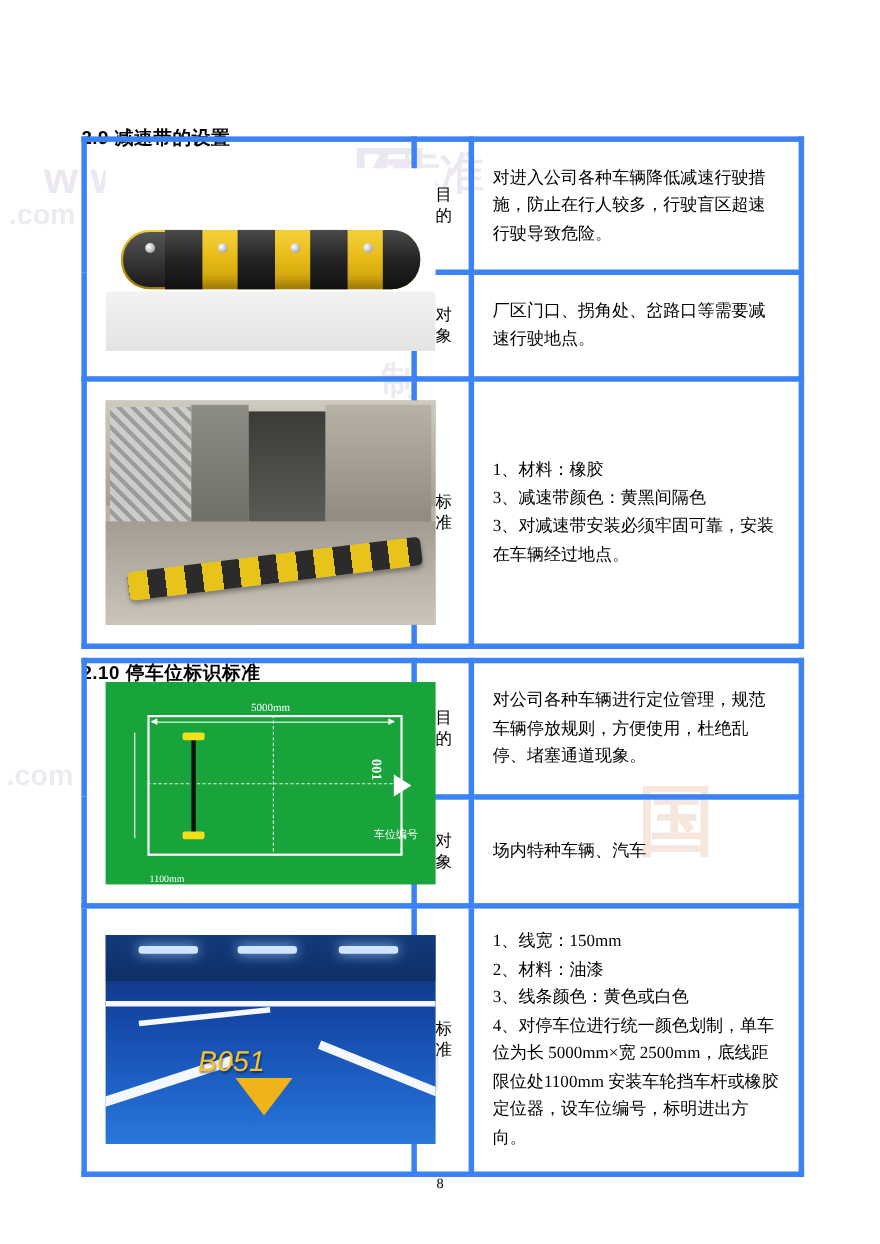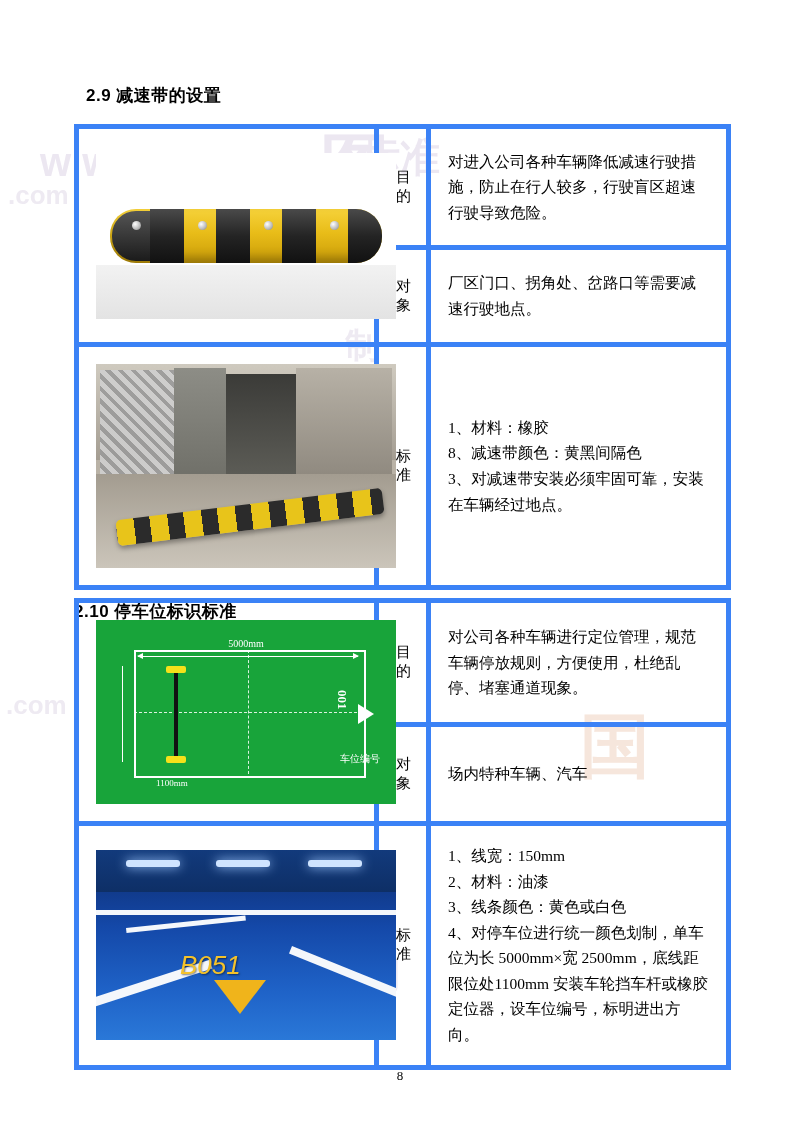--- a/index.html
+++ b/index.html
@@ -51,21 +51,21 @@
 
   h2.section-title {
     position: absolute;
     font-family: "Liberation Sans", "DejaVu Sans", sans-serif;
     font-size: 17px;
     font-weight: bold;
     color: #000;
     margin: 0;
     letter-spacing: 0.5px;
   }
-  #title-29 { left: 74px; top: 84px; margin-left: 12px; }
+  #title-29 { left: 74px; top: 114px; }
   #title-210 { left: 74px; top: 572px; margin-top: 28px; }
 
   table.doc-table {
     position: absolute;
     border-collapse: collapse;
     table-layout: fixed;
   }
   table.doc-table td {
     border: 5px solid #3b82f6;
     vertical-align: middle;
@@ -196,21 +196,21 @@
   .pk-dim-top::before { left:-1px; border-right:6px solid #fff; }
   .pk-dim-top::after { right:-1px; border-left:6px solid #fff; }
   .pk-label-top {
     position:absolute; left:0; right:0; top:18px; text-align:center;
     color:#fff; font-size:10px;
   }
   .pk-dim-left {
     position:absolute; left:26px; top:46px; width:1px; height:96px; background:#fff;
   }
   .pk-label-bottom {
-    position:absolute; left:40px; top:158px; color:#fff; font-size:9px;margin-left:20px;
+    position:absolute; left:40px; top:174px; color:#fff; font-size:9px;
   }
   .pk-num {
     position:absolute; right:46px; top:70px; color:#fff; font-size:13px; font-weight:bold;
     writing-mode: vertical-rl;
   }
   .pk-tri {
     position:absolute; right:22px; top:84px;
     width:0;height:0;border-top:10px solid transparent;border-bottom:10px solid transparent;border-left:16px solid #fff;
   }
   .pk-caption {
@@ -302,21 +302,21 @@
               <div class="rd-wall"></div>
               <div class="rd-door"></div>
               <div class="rd-right"></div>
               <div class="rd-road"></div>
               <div class="rd-bump"></div>
             </div>
           </td>
           <td class="cell-label">标准</td>
           <td class="cell-text">
             <p>1、材料：橡胶</p>
-            <p>8、减速带颜色：黄黑间隔色</p>
+            <p>3、减速带颜色：黄黑间隔色</p>
             <p>3、对减速带安装必须牢固可靠，安装在车辆经过地点。</p>
           </td>
         </tr>
       </tbody>
     </table>
 
     <h2 class="section-title" id="title-210">2.10 停车位标识标准</h2>
 
     <table class="doc-table" id="table-parking">
       <colgroup>

